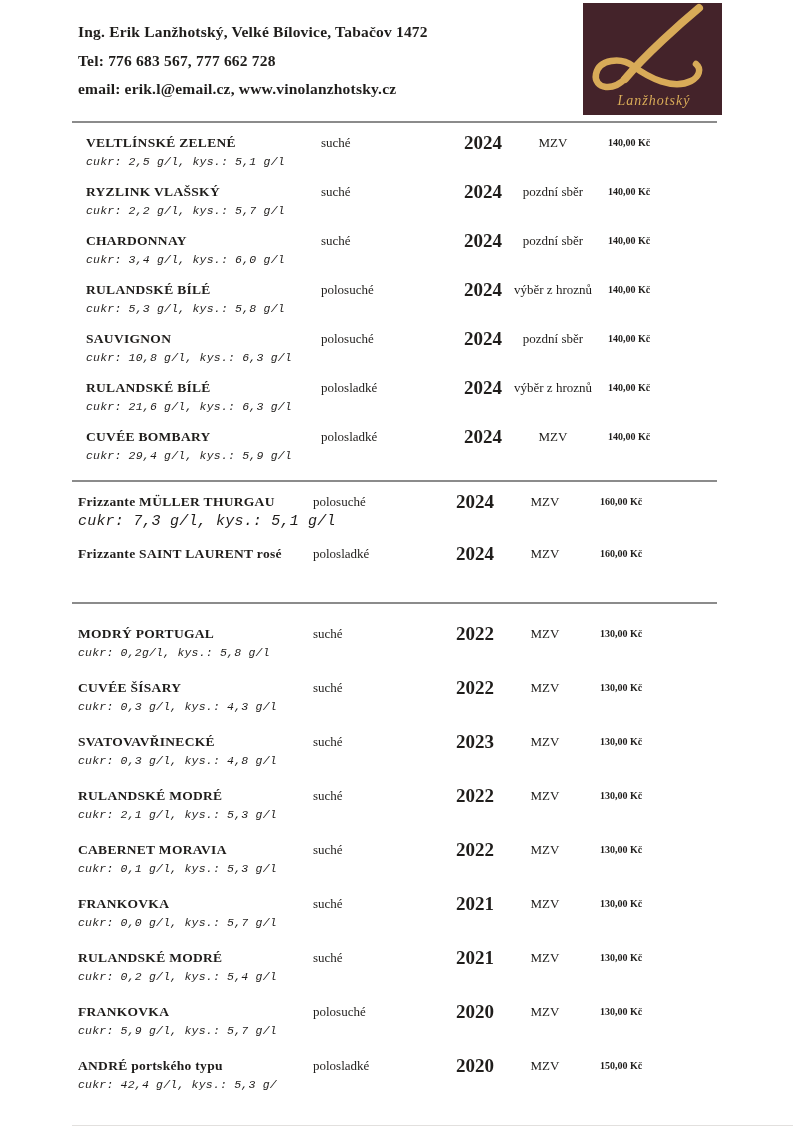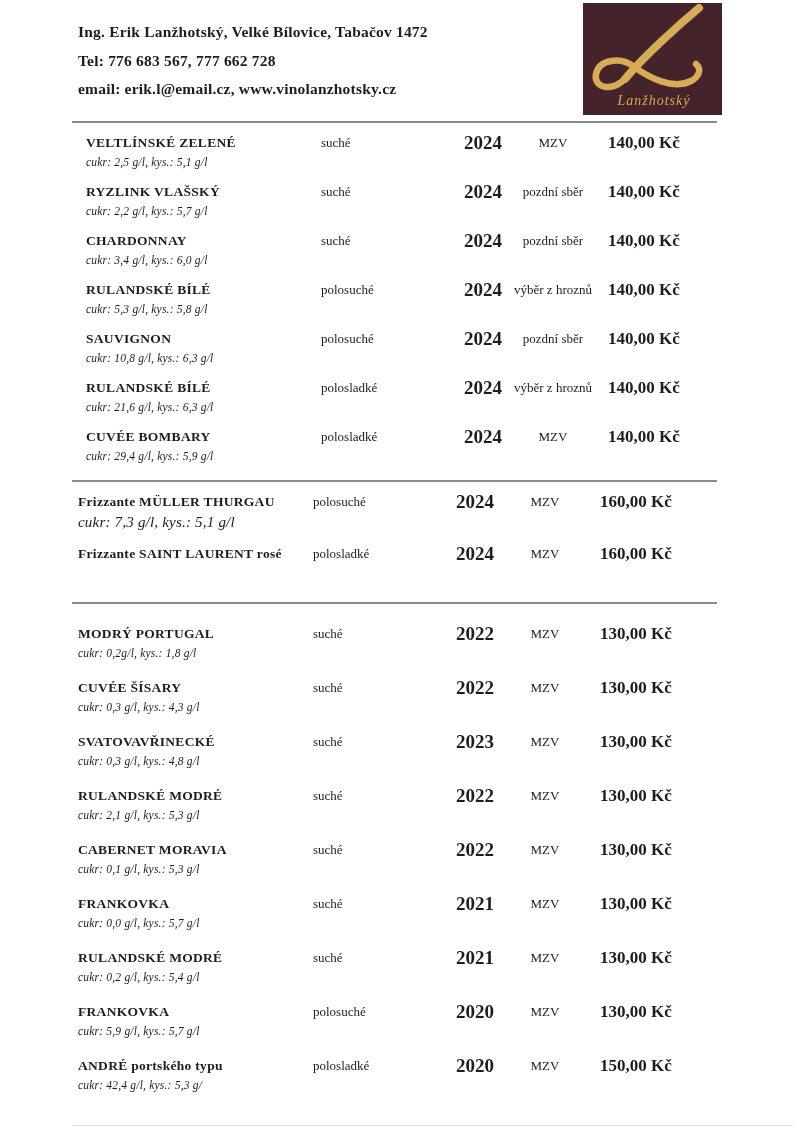--- a/index.html
+++ b/index.html
@@ -57,29 +57,29 @@
   #section-2 .row { margin-bottom:15px; }
 
   .wine-name {
     font-size:13.5px; font-weight:bold;
     line-height:19px; letter-spacing:0.3px;
     white-space:nowrap;
   }
   .detail {
     font-style:italic; font-weight:normal;
     font-size:11.5px; line-height:20px;
-    letter-spacing:0.2px; white-space:nowrap;
+    letter-spacing:0.2px; white-space:nowrap;font-family:Liberation Mono, monospace;
   }
   #section-1 .detail { font-size:15px; line-height:22px; }
   #section-2 .detail { line-height:20px; }
 
   .sweet { font-size:13px; line-height:19px; }
   .year  { font-size:19px; font-weight:bold; line-height:19px; }
   .type  { font-size:13px; line-height:19px; text-align:center; white-space:nowrap; }
-  .price { font-size:17px; font-weight:bold; line-height:19px; white-space:nowrap; }
+  .price { font-size:10px; font-weight:bold; line-height:19px; white-space:nowrap; }
 
   .logo-script {
     font-style:italic;
     font-size:14px;
     letter-spacing:1px;
   }
 </style>
 </head>
 <body>
 
@@ -193,21 +193,21 @@
     <div class="sweet">polosladké</div>
     <div class="year">2024</div>
     <div class="type">MZV</div>
     <div class="price">160,00 Kč</div>
   </div>
   </div>
 <div class="section" id="section-2">
     <div class="row">
     <div class="cell">
       <div class="wine-name">MODRÝ PORTUGAL</div>
-      <div class="detail">cukr: 0,2g/l, kys.: 1,8 g/l</div>
+      <div class="detail">cukr: 0,2g/l, kys.: 5,8 g/l</div>
     </div>
     <div class="sweet">suché</div>
     <div class="year">2022</div>
     <div class="type">MZV</div>
     <div class="price">130,00 Kč</div>
   </div>
     <div class="row">
     <div class="cell">
       <div class="wine-name">CUVÉE ŠÍSARY</div>
       <div class="detail">cukr: 0,3 g/l, kys.: 4,3 g/l</div>

